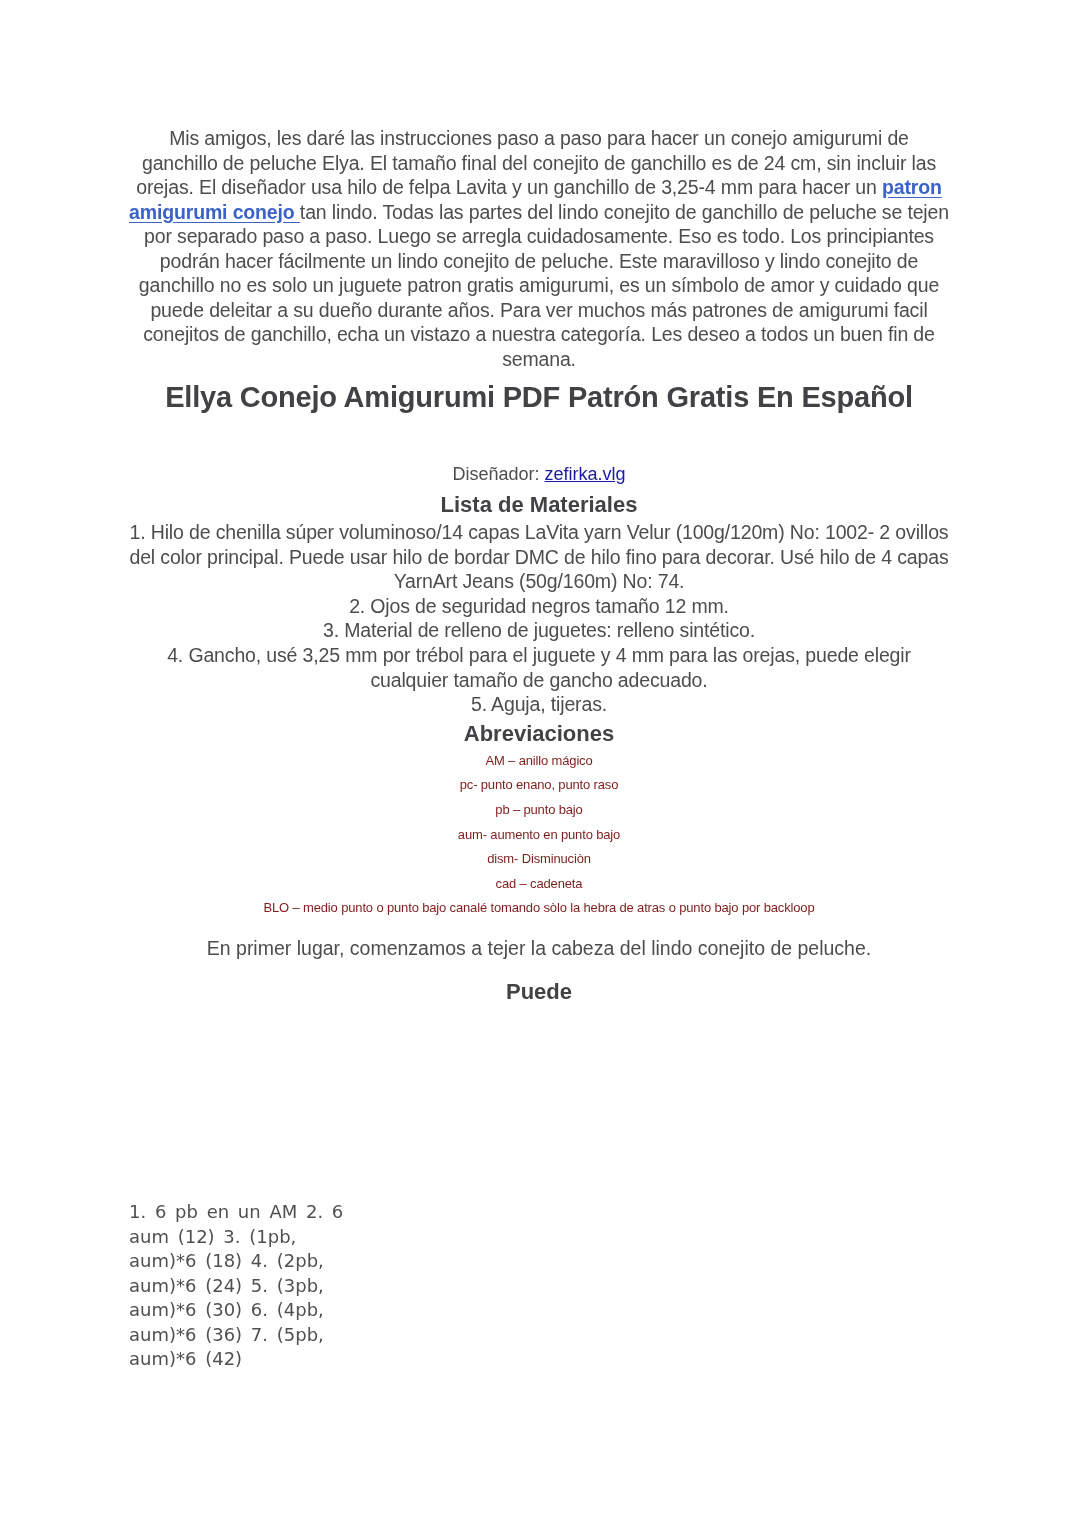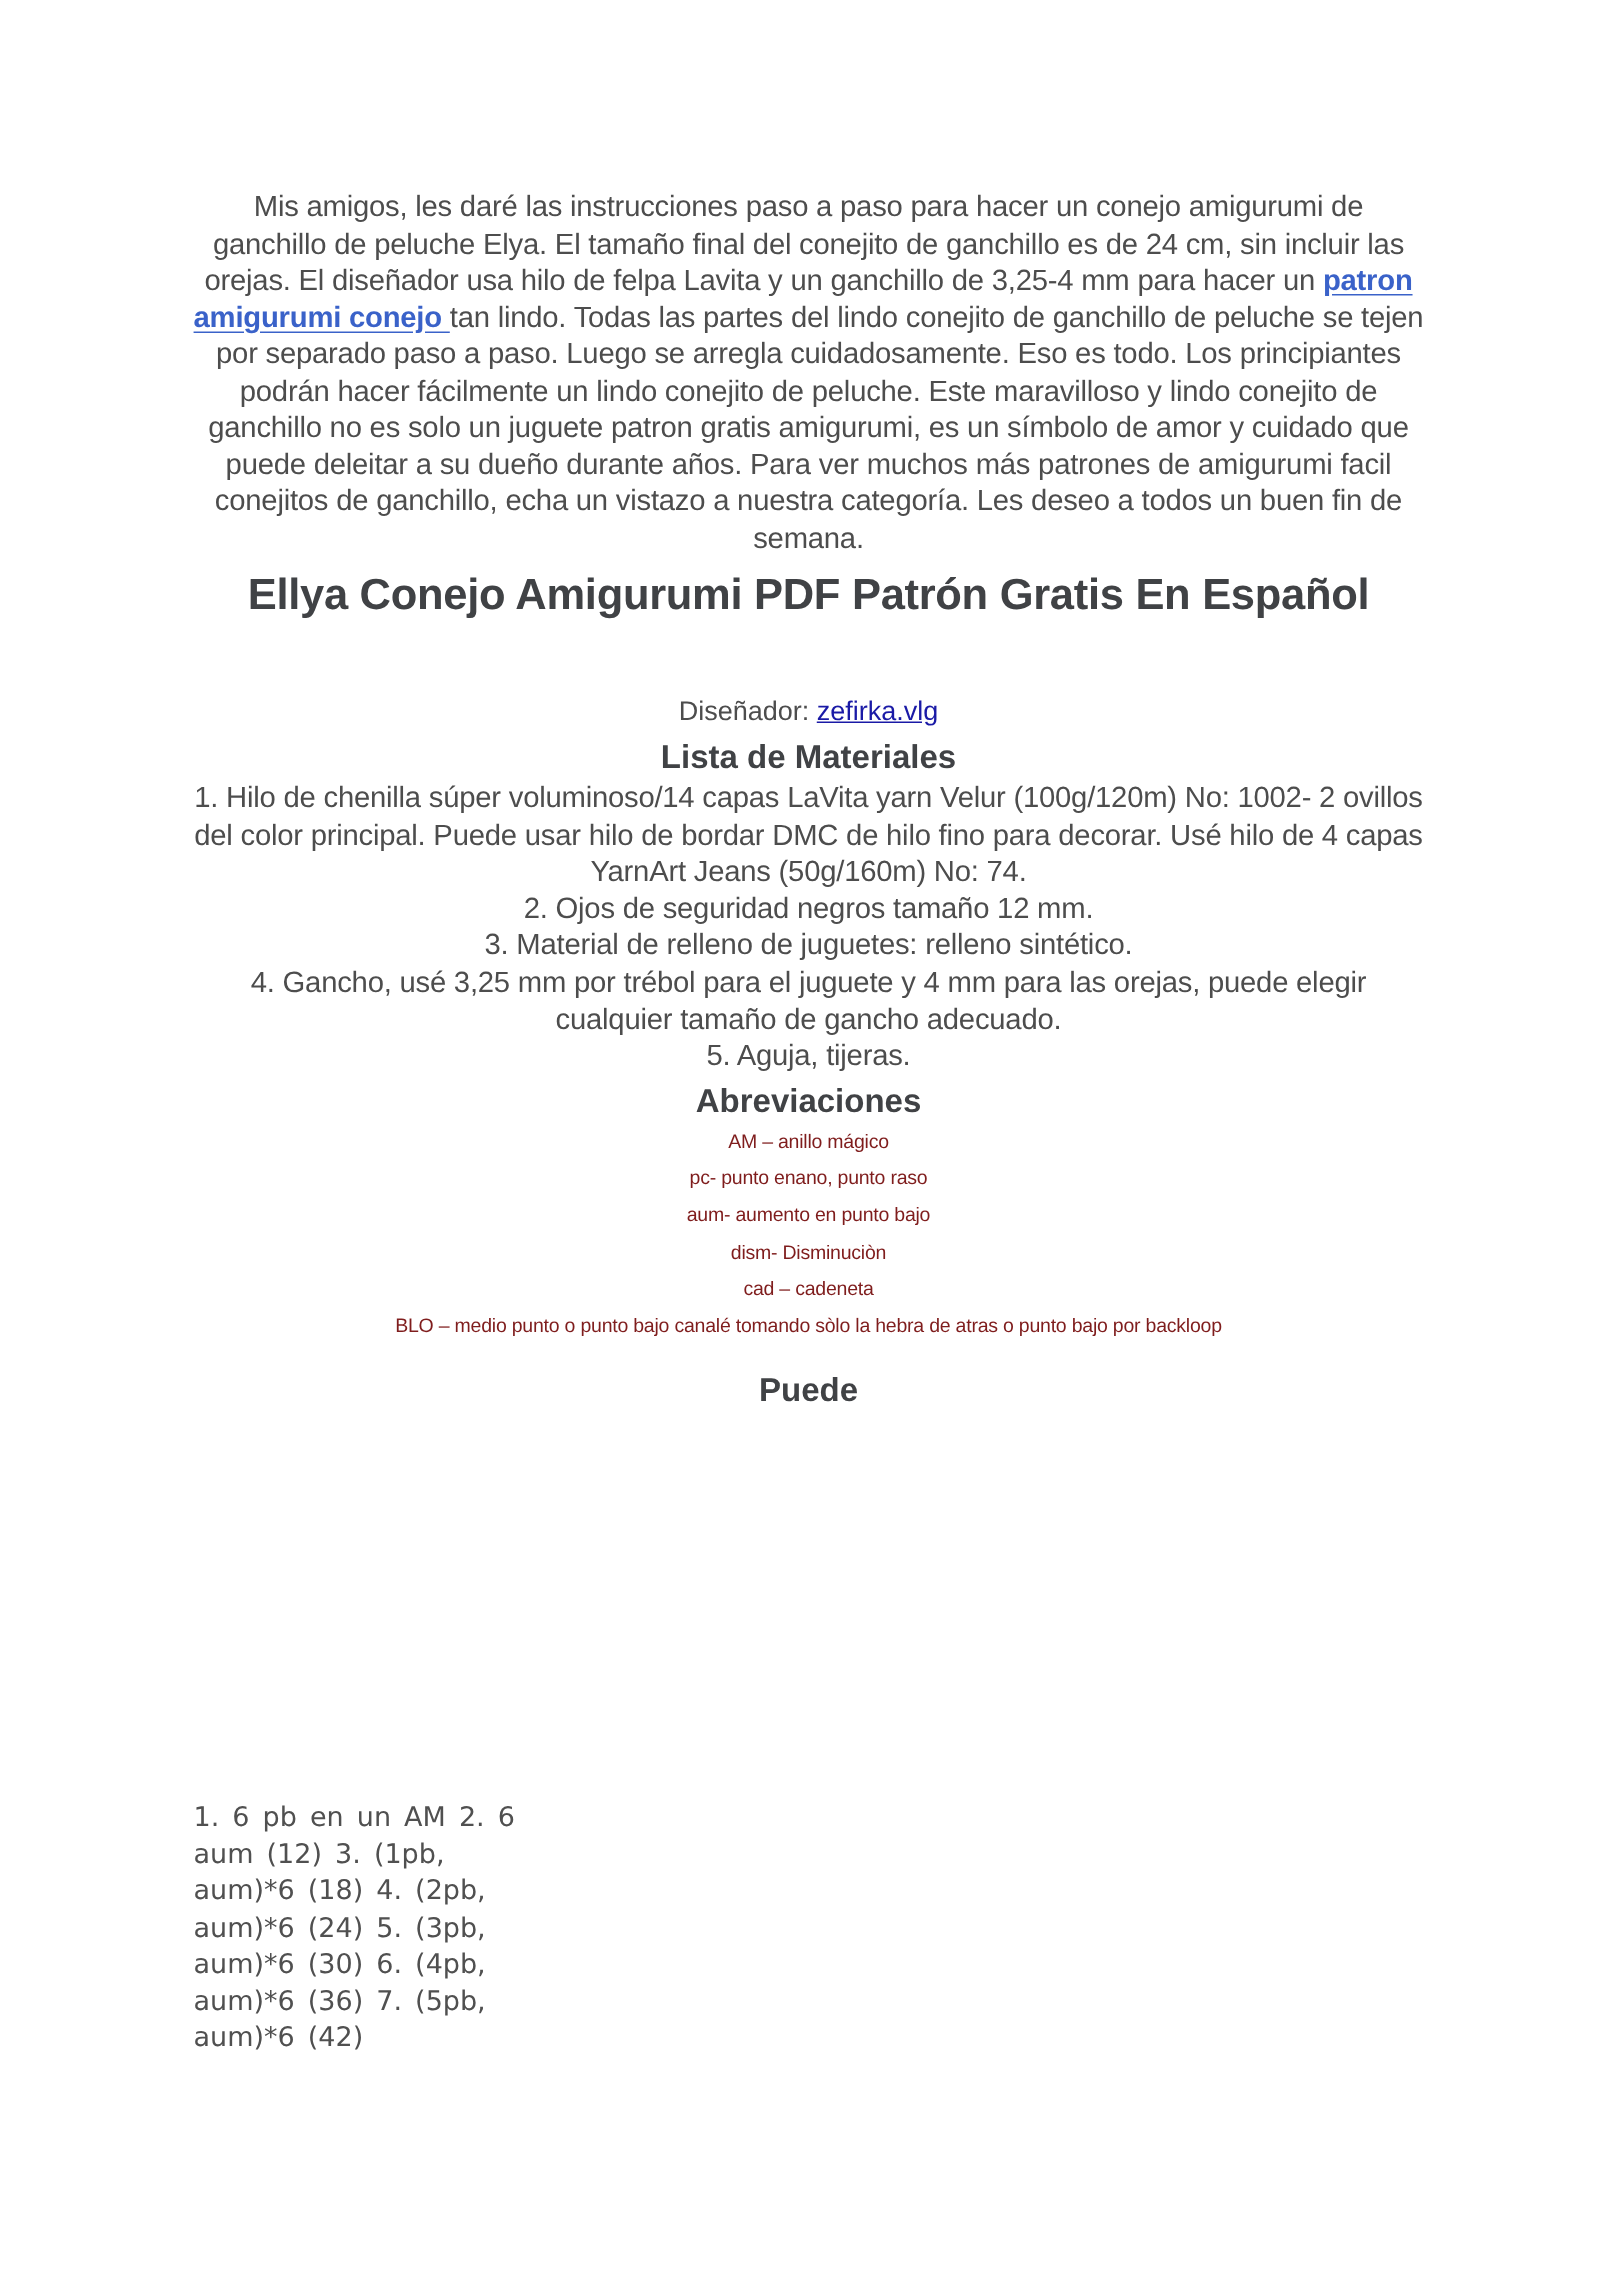--- a/index.html
+++ b/index.html
@@ -111,23 +111,25 @@
     <div>2. Ojos de seguridad negros tamaño 12 mm.</div>
     <div>3. Material de relleno de juguetes: relleno sintético.</div>
     <div>4. Gancho, usé 3,25 mm por trébol para el juguete y 4 mm para las orejas, puede elegir cualquier tamaño de gancho adecuado.</div>
     <div>5. Aguja, tijeras.</div>
   </div>
 
   <h2 class="abbr">Abreviaciones</h2>
   <div class="abbrev-list">
     <div>AM – anillo mágico</div>
     <div>pc- punto enano, punto raso</div>
+    <div>pb – punto bajo</div>
     <div>aum- aumento en punto bajo</div>
     <div>dism- Disminuciòn</div>
     <div>cad – cadeneta</div>
     <div>BLO – medio punto o punto bajo canalé tomando sòlo la hebra de atras o punto bajo por backloop</div>
   </div>
 
+  <div class="para">En primer lugar, comenzamos a tejer la cabeza del lindo conejito de peluche.</div>
 
   <h2 class="cabeza">Puede</h2>
 </div>
 
 <div class="pattern">1. 6 pb en un AM 2. 6 aum (12) 3. (1pb, aum)*6 (18) 4. (2pb, aum)*6 (24) 5. (3pb, aum)*6 (30) 6. (4pb, aum)*6 (36) 7. (5pb, aum)*6 (42)</div>
 
 </body></html>

